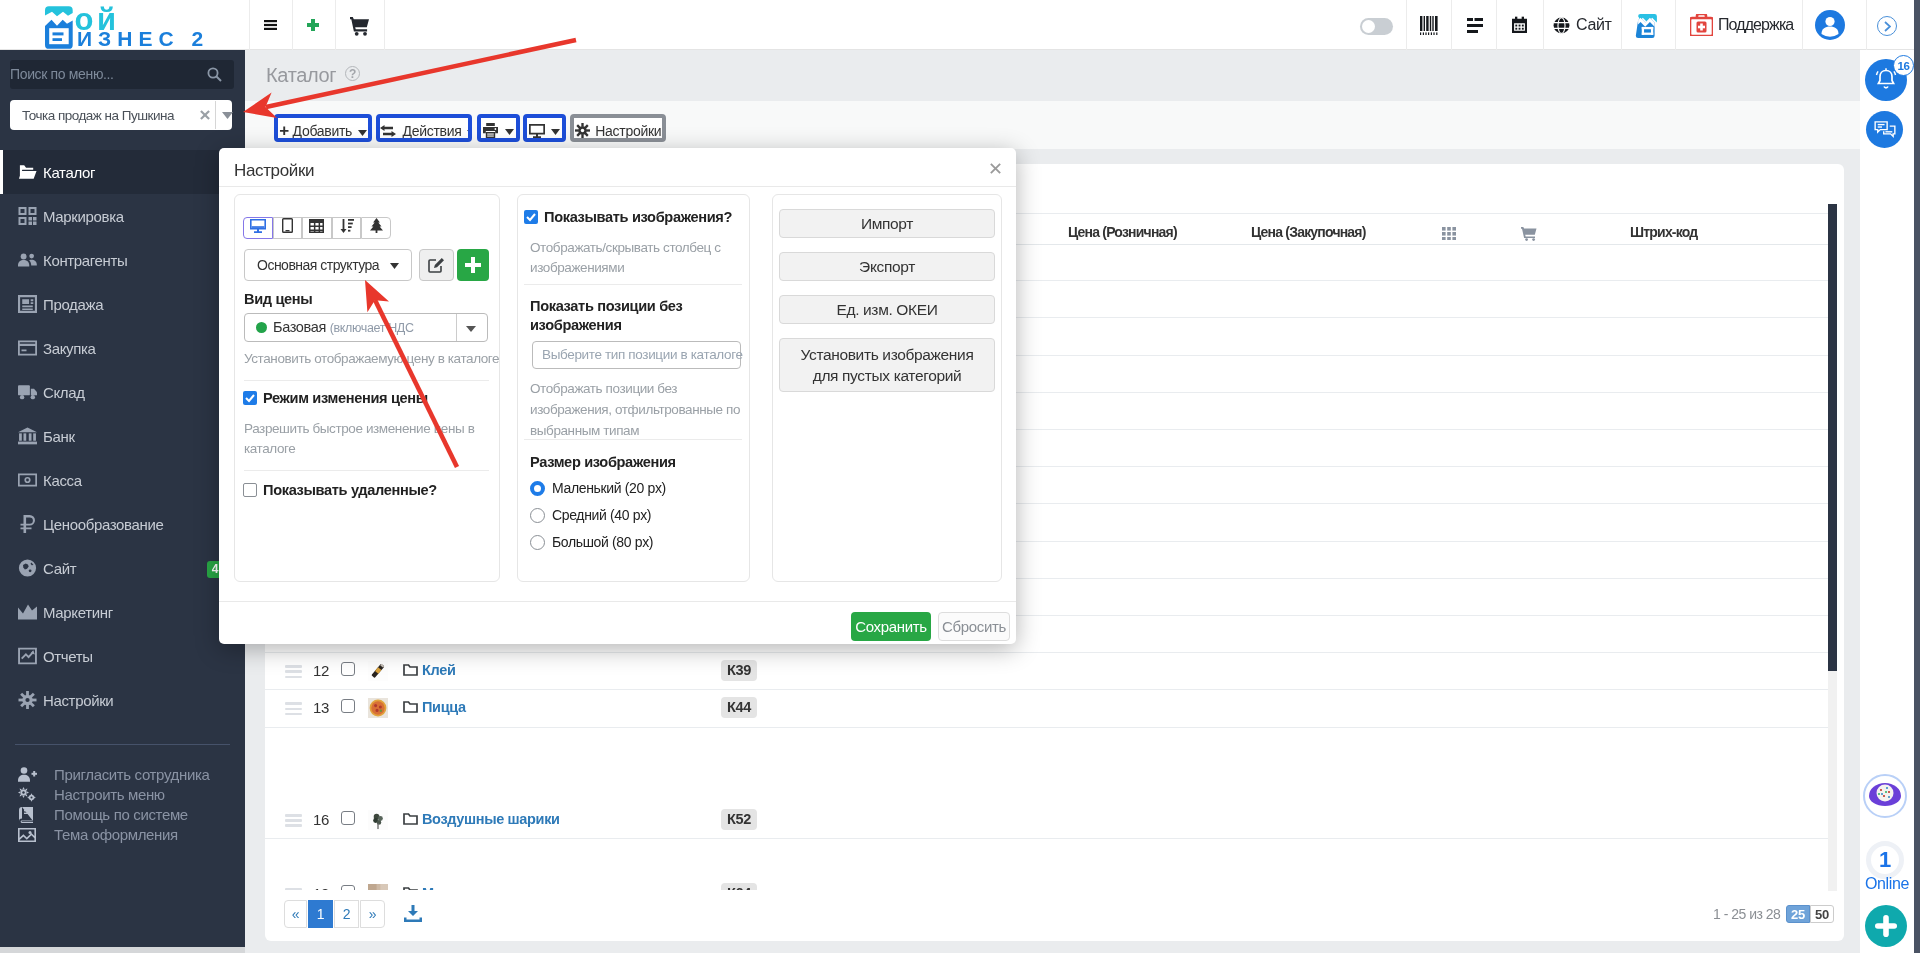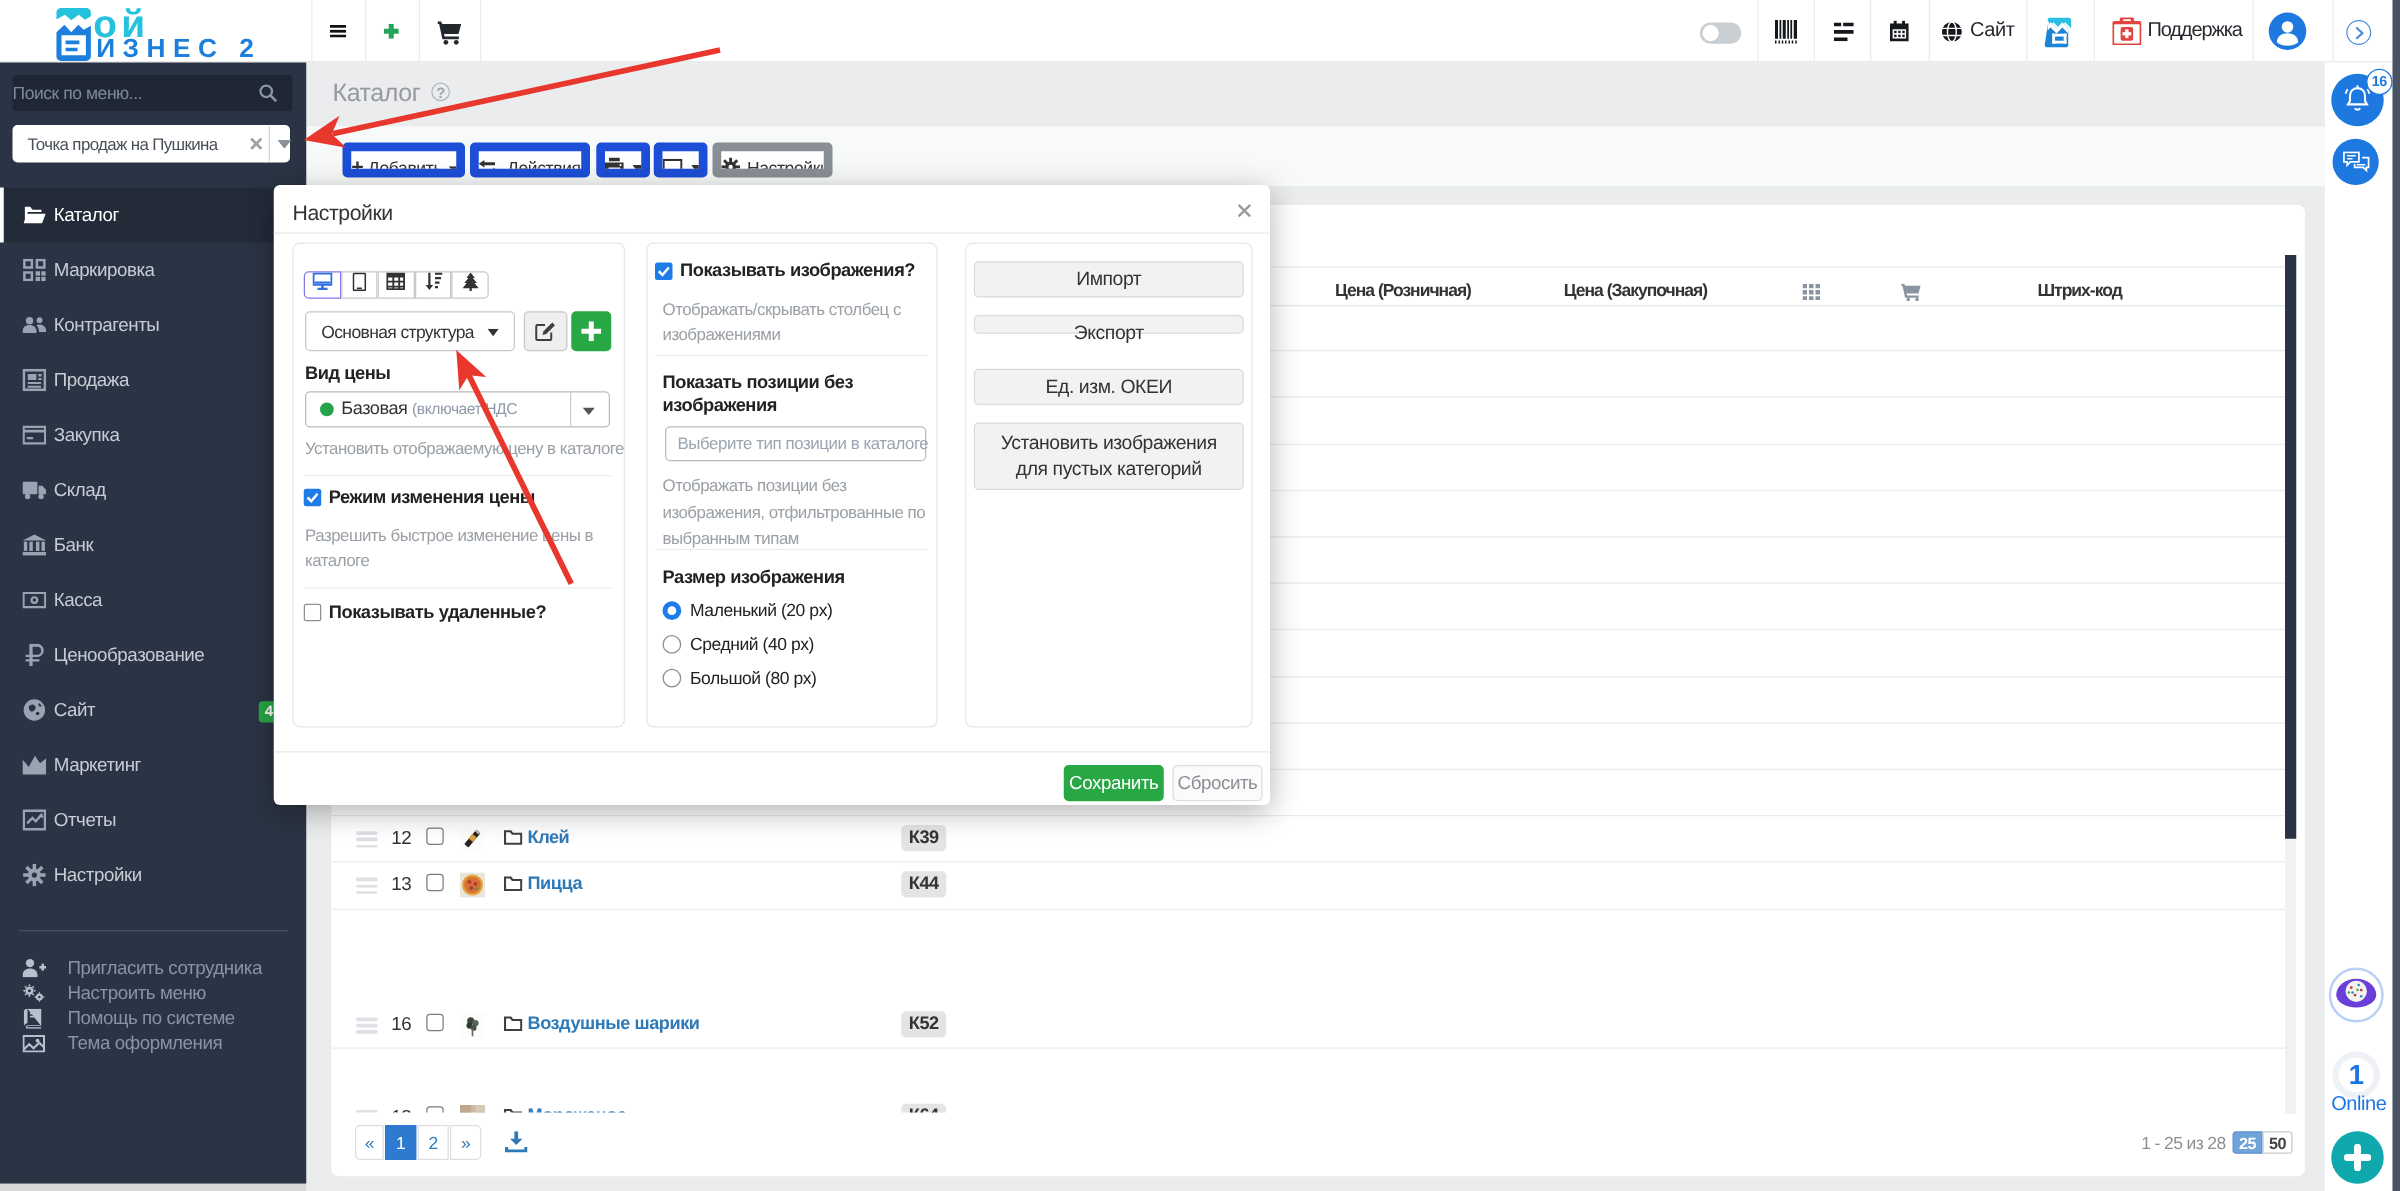--- a/index.html
+++ b/index.html
@@ -17,21 +17,21 @@
 .menu-item .mi-ico { position:absolute; left:18px; top:13px; width:19px; height:18px; }
 .menu-item .mi-txt { position:absolute; left:43px; top:14px; }
 .menu-item.active { background:#232b39; color:#fff; border-left:3px solid #fff; }
 .menu-item.active .mi-ico { left:15px; }
 .menu-item.active .mi-txt { left:40px; }
 .botlink { position:absolute; color:#8a93a4; font-size:15px; }
 
 #page { position:absolute; left:245px; top:50px; width:1615px; height:903px; background:#eaecee; }
 #ptitle { position:absolute; left:266px; top:64px; font-size:20px; color:#97999e; z-index:1; }
 #toolbar { position:absolute; left:245px; top:101px; width:1615px; height:48px; background:#f8f9f9; z-index:1; }
-.tbtn { position:absolute; top:13px; height:28px; background:#fff; border:7px solid #1d4ed8; border-radius:4px; font-size:14px; letter-spacing:-0.3px; color:#333; text-align:center; line-height:26px; white-space:nowrap; overflow:hidden; }
+.tbtn { position:absolute; top:13px; height:28px; background:#fff; border:4px solid #1d4ed8; border-radius:4px; font-size:14px; letter-spacing:-0.3px; color:#333; text-align:center; line-height:26px; white-space:nowrap; overflow:hidden; }
 
 #panel { position:absolute; left:265px; top:164px; width:1579px; height:777px; background:#fff; border-radius:6px; z-index:1; }
 .th { position:absolute; top:60px; font-size:14px; font-weight:bold; color:#333; letter-spacing:-0.8px; }
 .rnum { position:absolute; font-size:15px; color:#333; }
 .rcb { position:absolute; width:14px; height:14px; border:1.5px solid #787d84; border-radius:3px; background:#fff; }
 .rimg { position:absolute; width:21px; height:21px; }
 .rlink { position:absolute; font-size:14.5px; font-weight:bold; color:#2e7ab8; }
 .rbadge { position:absolute; width:36px; height:21px; background:#e4e4e4; border-radius:4px; font-size:14.5px; font-weight:bold; color:#333; text-align:center; line-height:21px; }
 .drag { position:absolute; left:20px; top:12px; width:17px; height:13px; }
 .drag i { display:block; height:2.6px; background:#dde0e5; margin-bottom:2.6px; border-radius:1px; }
@@ -659,21 +659,21 @@
     <div class="rlabel" style="left:333px;top:332px">Маленький (20 px)</div>
     <div class="radio" style="left:311px;top:360px"></div>
     <div class="rlabel" style="left:333px;top:359px">Средний (40 px)</div>
     <div class="radio" style="left:311px;top:387px"></div>
     <div class="rlabel" style="left:333px;top:386px">Большой (80 px)</div>
   </div>
 
   <div class="mpanel" style="left:553px;width:230px"></div>
   <div id="mp3">
     <div class="gbtn" style="left:560px;top:61px;height:29px;line-height:28px">Импорт</div>
-    <div class="gbtn" style="left:560px;top:104px;height:15px;line-height:28px">Экспорт</div>
+    <div class="gbtn" style="left:560px;top:104px;height:29px;line-height:28px">Экспорт</div>
     <div class="gbtn" style="left:560px;top:147px;height:29px;line-height:28px">Ед. изм. ОКЕИ</div>
     <div class="gbtn" style="left:560px;top:190px;height:54px;line-height:21px;padding-top:5px">Установить изображения<br>для пустых категорий</div>
   </div>
   <div class="abs" style="left:0;top:453px;width:797px;height:1px;background:#e9e9e9"></div>
   <div class="abs" style="left:632px;top:464px;width:80px;height:29px;background:#28a745;border-radius:4px;color:#fff;font-size:15px;text-align:center;line-height:29px">Сохранить</div>
   <div class="abs" style="left:719px;top:464px;width:72px;height:29px;background:#fbfbfb;border:1px solid #ddd;border-radius:4px;color:#8a8f95;font-size:15px;text-align:center;line-height:27px">Сбросить</div>
 </div>
 <div class="abs" style="left:1877px;top:16px;width:20px;height:20px;border:1.5px solid #4a90d9;border-radius:50%;z-index:6">
   <svg class="abs" style="left:6px;top:4px" width="7" height="11" viewBox="0 0 7 11">
       <polyline points="1,1 6,5.5 1,10" fill="none" stroke="#4a90d9" stroke-width="1.8"></polyline>

